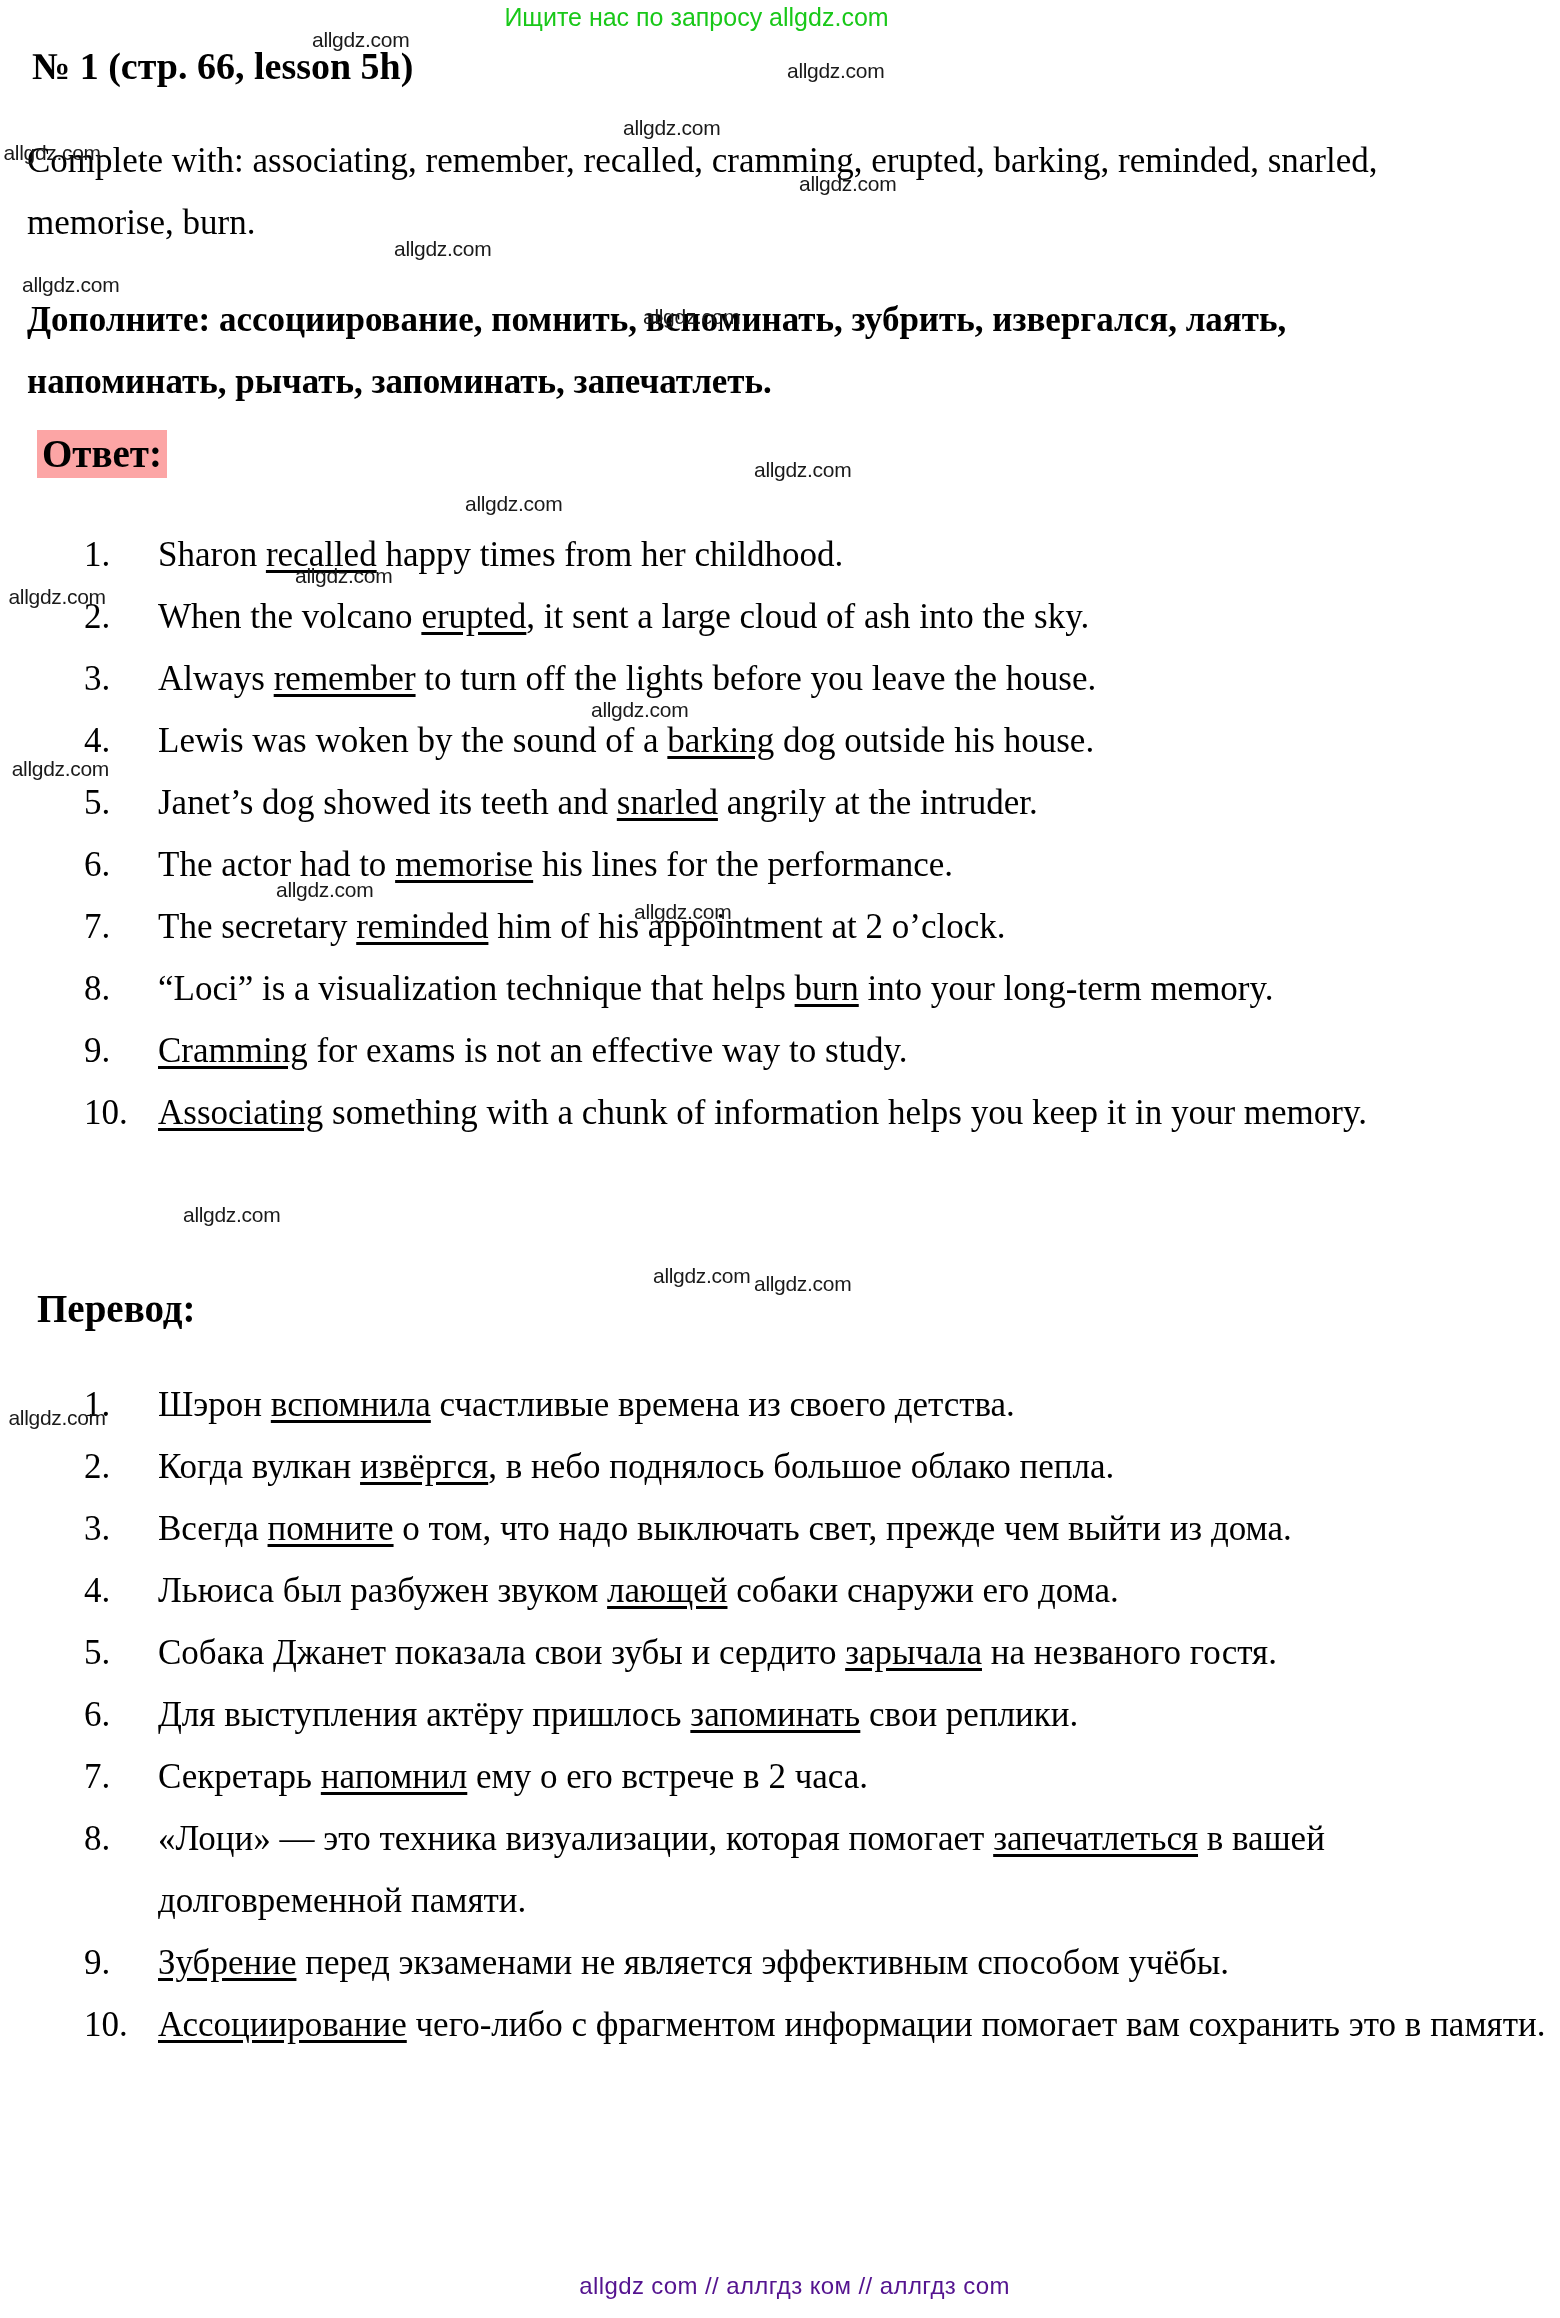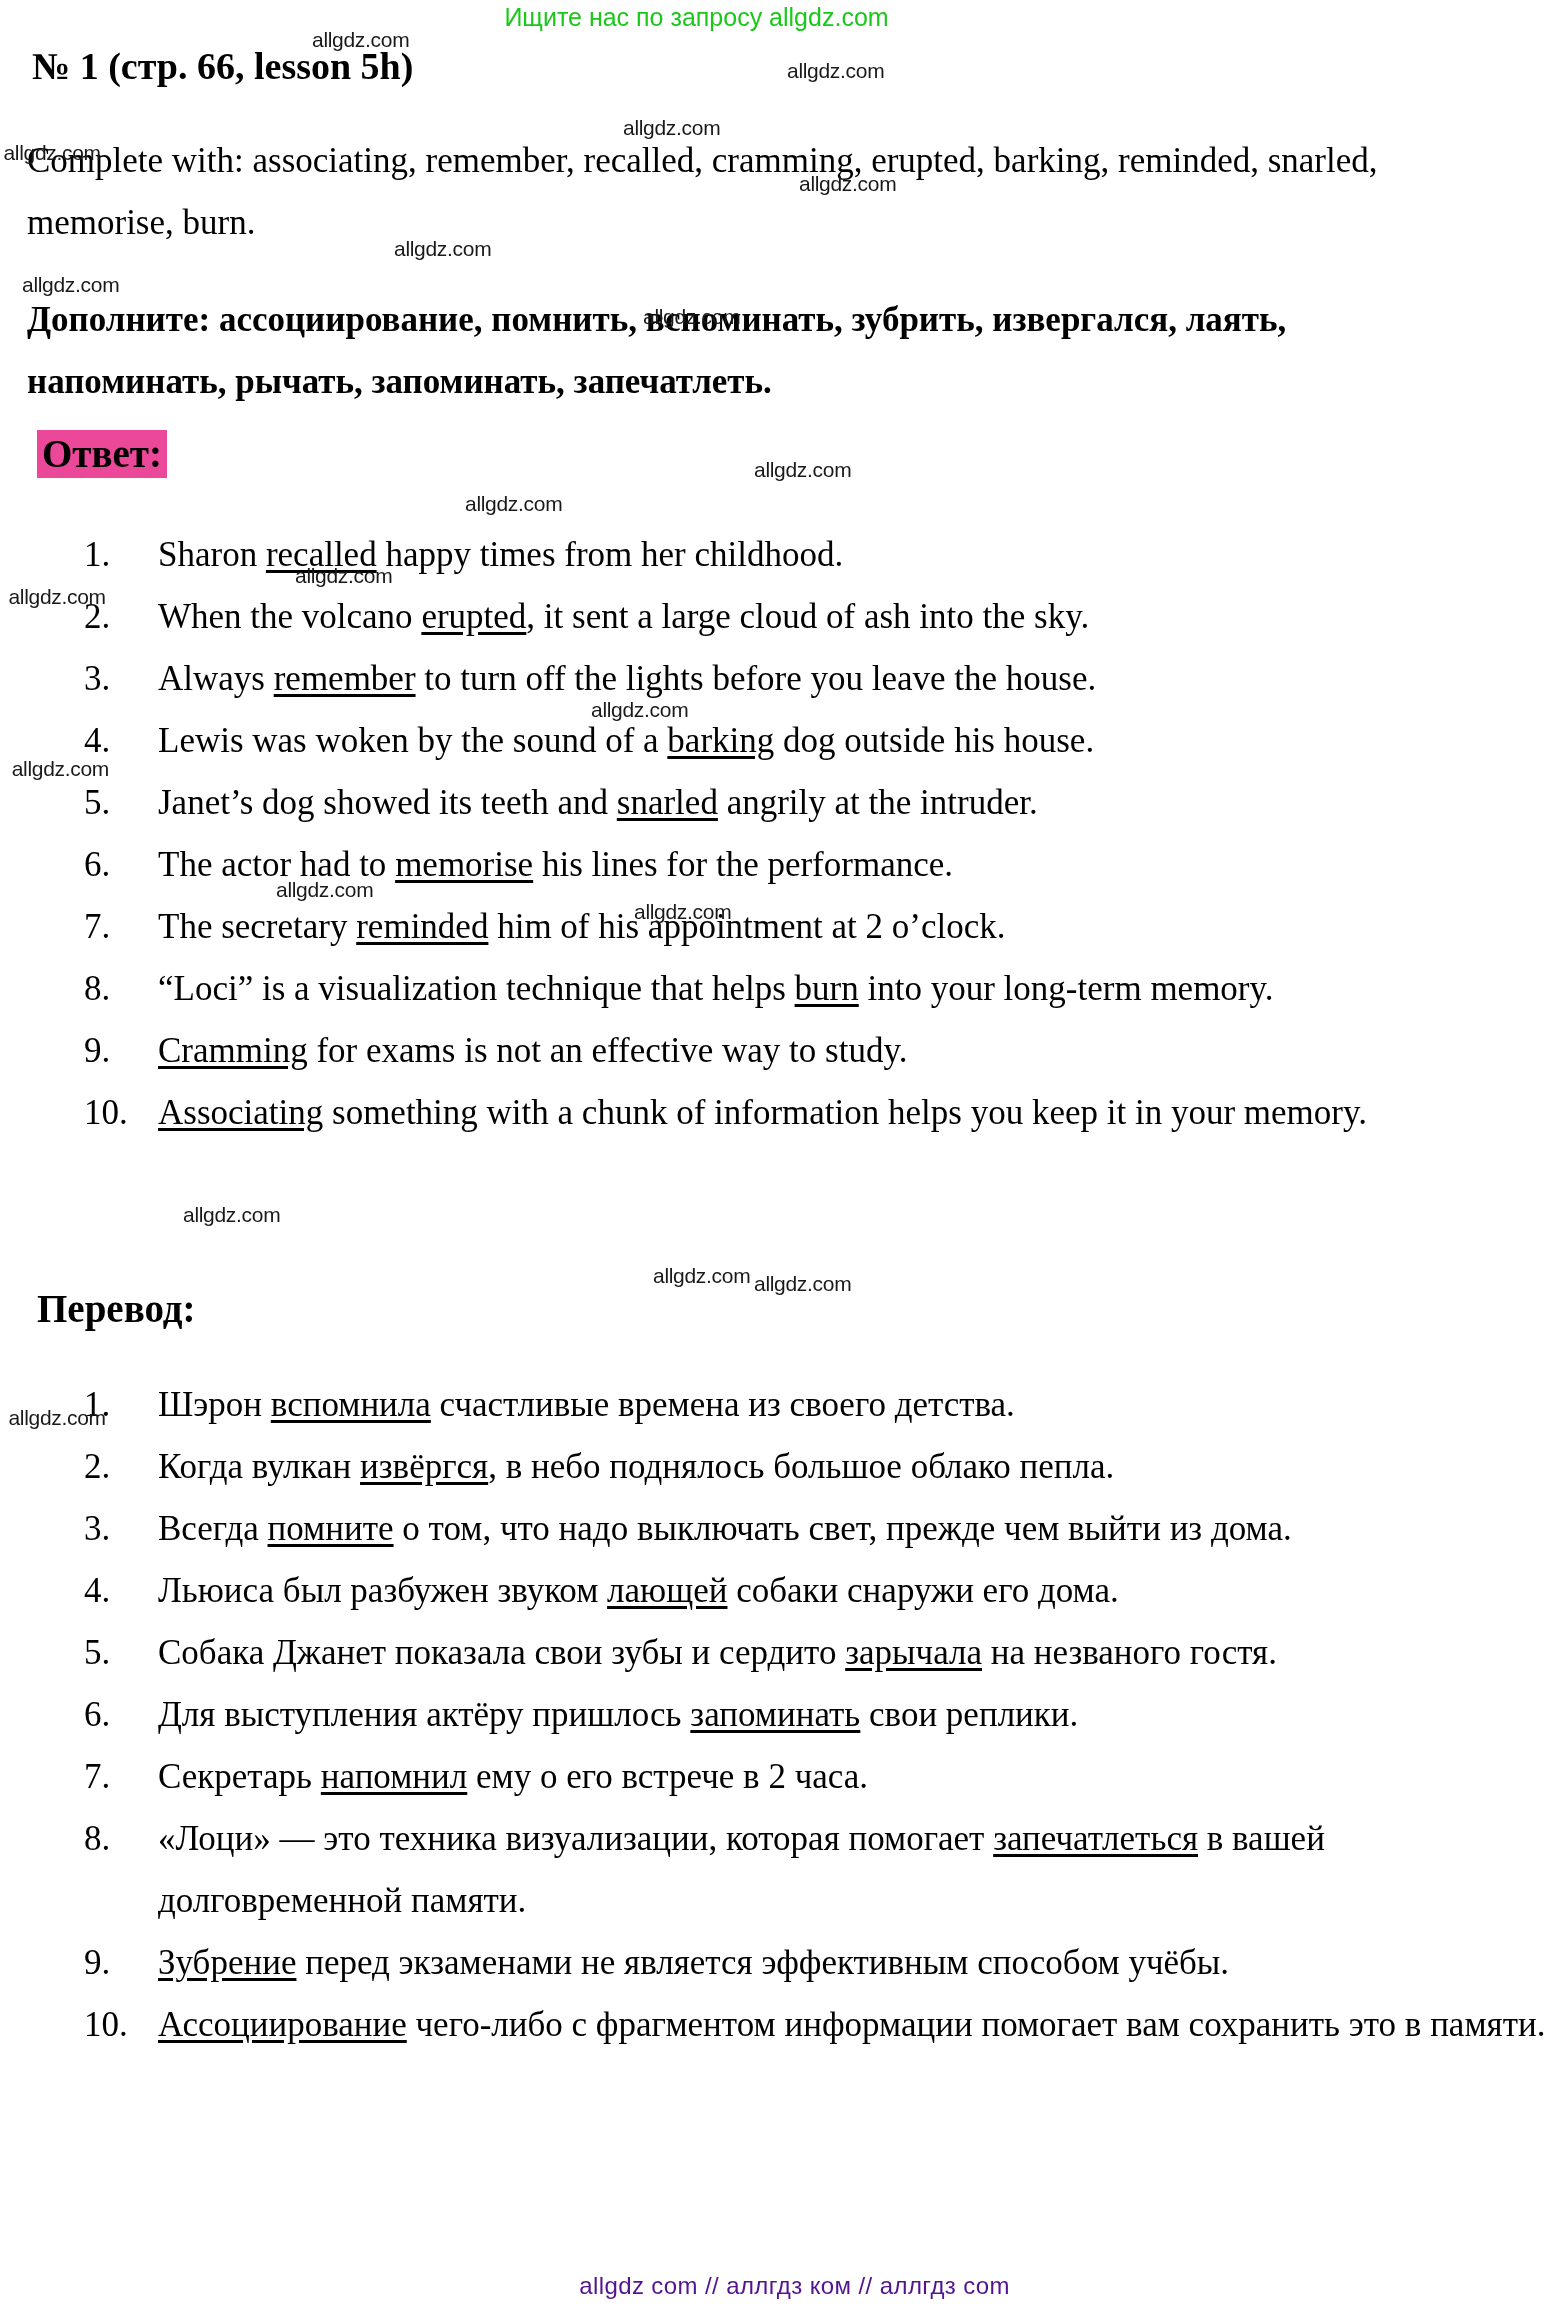--- a/index.html
+++ b/index.html
@@ -89,21 +89,21 @@
   }
 
   .answer-head {
     position: absolute;
     left: 37px;
     top: 431px;
     font-size: 39px;
     font-weight: bold;
   }
   .answer-head span.hl {
-    background: #ec4899;
+    background: #fca5a5;
     padding: 1.7px 5px 3.4px 5px;
     text-align: right;
   }
 
   .translate-head {
     position: absolute;
     left: 37px;
     top: 1286px;
     font-size: 39px;
     font-weight: bold;

